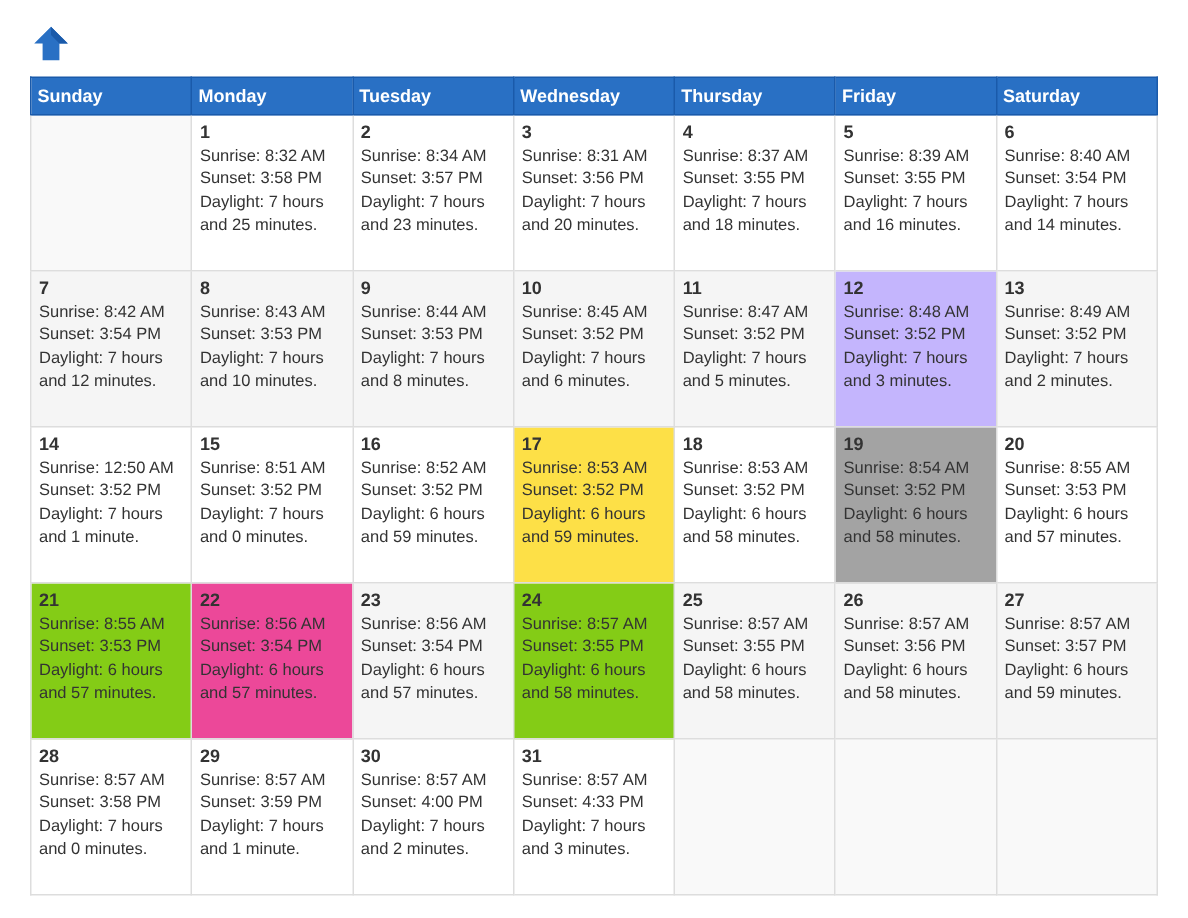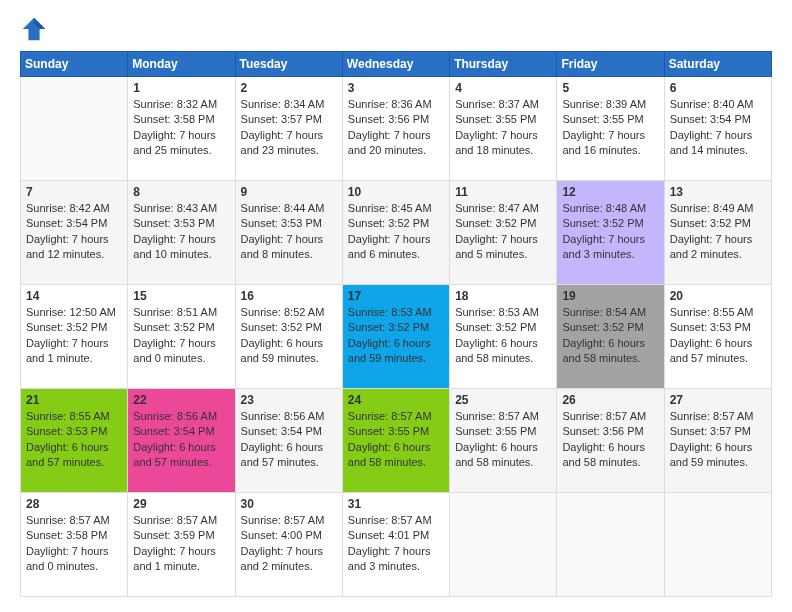--- a/index.html
+++ b/index.html
@@ -154,21 +154,21 @@
             <div class="cell-info">
               <span style="display: block;">Sunrise: 8:34 AM</span>
               <span style="display: block;">Sunset: 3:57 PM</span>
               <span style="display: block;">Daylight: 7 hours</span>
               <span style="display: block;">and 23 minutes.</span>
             </div>
           </td>
           <td style="background: rgb(255, 255, 255);">
             <span class="day-number">3</span>
             <div class="cell-info">
-              <span style="display: block;">Sunrise: 8:36 AM</span>
+              <span style="display: block;">Sunrise: 8:31 AM</span>
               <span style="display: block;">Sunset: 3:56 PM</span>
               <span style="display: block;">Daylight: 7 hours</span>
               <span style="display: block;">and 20 minutes.</span>
             </div>
           </td>
           <td style="background: rgb(255, 255, 255);">
             <span class="day-number">4</span>
             <div class="cell-info">
               <span style="display: block;">Sunrise: 8:37 AM</span>
               <span style="display: block;">Sunset: 3:55 PM</span>
@@ -281,21 +281,21 @@
           </td>
           <td style="background: rgb(255, 255, 255);">
             <span class="day-number">16</span>
             <div class="cell-info">
               <span style="display: block;">Sunrise: 8:52 AM</span>
               <span style="display: block;">Sunset: 3:52 PM</span>
               <span style="display: block;">Daylight: 6 hours</span>
               <span style="display: block;">and 59 minutes.</span>
             </div>
           </td>
-          <td style="background: #0ea5e9; margin-top: 36px;">
+          <td style="background: #fde047; margin-top: 36px;">
             <span class="day-number">17</span>
             <div class="cell-info">
               <span style="display: block;">Sunrise: 8:53 AM</span>
               <span style="display: block;">Sunset: 3:52 PM</span>
               <span style="display: block;">Daylight: 6 hours</span>
               <span style="display: block;">and 59 minutes.</span>
             </div>
           </td>
           <td style="background: rgb(255, 255, 255);">
             <span class="day-number">18</span>
@@ -415,21 +415,21 @@
               <span style="display: block;">Sunrise: 8:57 AM</span>
               <span style="display: block;">Sunset: 4:00 PM</span>
               <span style="display: block;">Daylight: 7 hours</span>
               <span style="display: block;">and 2 minutes.</span>
             </div>
           </td>
           <td style="background: rgb(255, 255, 255);">
             <span class="day-number">31</span>
             <div class="cell-info">
               <span style="display: block;">Sunrise: 8:57 AM</span>
-              <span style="display: block;">Sunset: 4:01 PM</span>
+              <span style="display: block;">Sunset: 4:33 PM</span>
               <span style="display: block;">Daylight: 7 hours</span>
               <span style="display: block;">and 3 minutes.</span>
             </div>
           </td>
           <td class="empty-cell" style="background: rgb(249, 249, 249);"></td>
           <td class="empty-cell" style="background: rgb(249, 249, 249);"></td>
           <td class="empty-cell" style="background: rgb(249, 249, 249);"></td>
         </tr>
       </tbody>
   </table>

